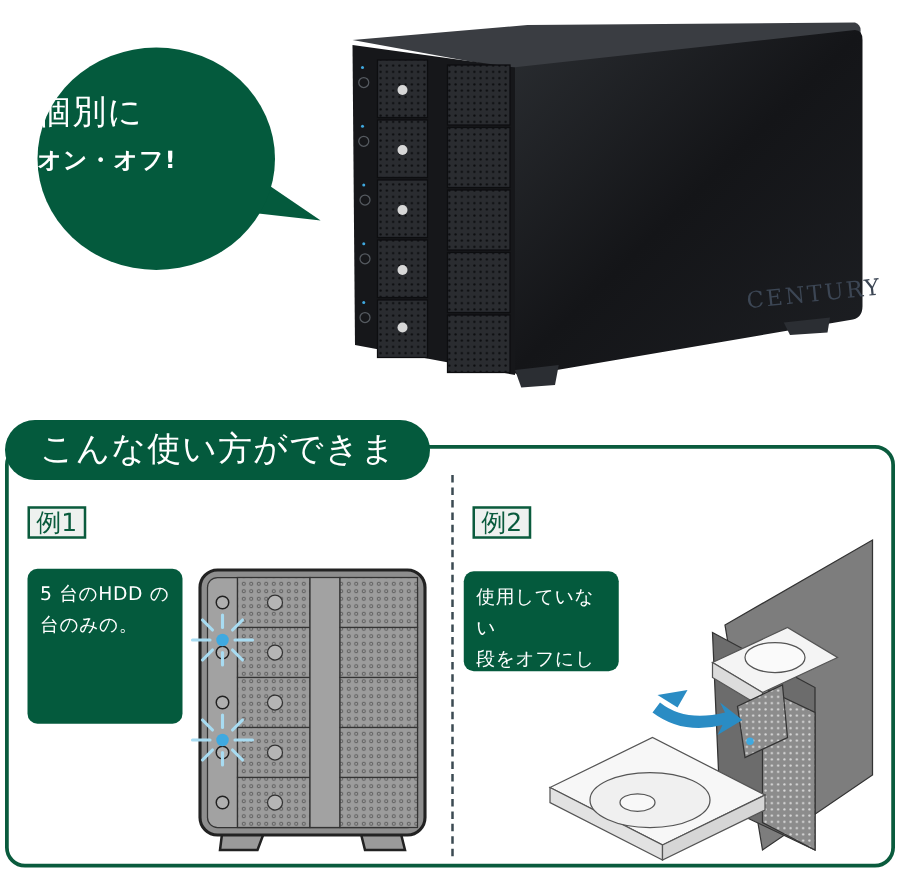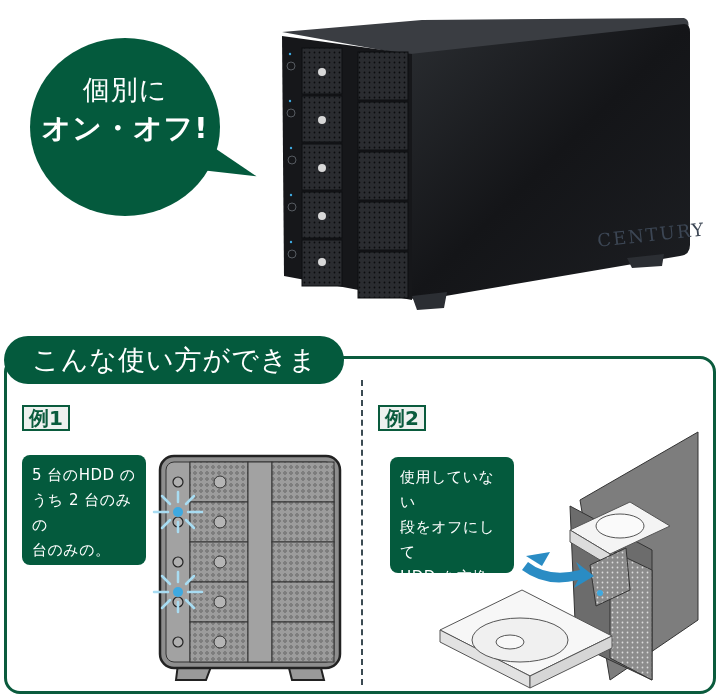--- a/index.html
+++ b/index.html
@@ -9,23 +9,23 @@
   
   .bubble {
     position: absolute; left: 30px; top: 38px; width: 190px; height: 178px;
     border-radius: 50%; background: #045a3d;
   }
   .bubble-tail {
     position: absolute; left: 200px; top: 140px; width: 0; height: 0;
     border-left: 60px solid #045a3d; border-top: 22px solid transparent; border-bottom: 8px solid transparent;
     transform: rotate(14deg); transform-origin: left center;
   }
-  .bubble-text { position: absolute; left: 30px; top: 72px; width: 190px; text-align: center; color: #fff; }
+  .bubble-text { position: absolute; left: 30px; top: 72px; width: 190px; color: #fff; }
   .bubble-line1 { font-size: 27px; line-height: 36px; letter-spacing: 1px; }
-  .bubble-line2 { font-size: 29px; line-height: 40px; font-weight: bold; letter-spacing: 1px; }
+  .bubble-line2 { font-size: 19px; line-height: 40px; font-weight: bold; letter-spacing: 1px; }
 
   
   .product { position: absolute; left: 272px; top: 10px; width: 440px; height: 305px; }
 
   
   .panel {
     position: absolute; left: 4px; top: 356px; width: 712px; height: 338px;
     border: 3px solid #0a5b3d; border-radius: 16px;
   }
   .panel-tab {
@@ -33,21 +33,21 @@
     background: #045a3d; border-radius: 24px 24px 24px 24px;
     color: #fff; font-size: 27px; line-height: 48px; padding-left: 28px; letter-spacing: 1px;
   }
   .divider {
     position: absolute; left: 361px; top: 380px; height: 305px; width: 0;
     border-left: 2px dashed #3b4a52;
   }
   .example-label {
     position: absolute; height: 26px; padding: 0 5px;
     border: 2px solid #0a5b3d; background: #eef1ef;
-    color: #0a5b3d; font-weight: bold; font-size: 20px; line-height: 22px;
+    color: #0a5b3d; font-weight: normal; font-size: 20px; line-height: 22px;
   }
   .note-box {
     position: absolute; background: #045a3d; border-radius: 8px;
     color: #fff; font-size: 15px; line-height: 25px; padding: 8px 10px;
     letter-spacing: 0.5px;
   }
 </style>
 </head>
 <body>
 
@@ -124,23 +124,22 @@
       <rect x="86" y="242" width="50" height="46" fill="url(#mesh)"></rect>
     </g>
   </svg>
 </div>
 
 <div class="panel"></div>
 <div class="panel-tab">こんな使い方ができます</div>
 <div class="divider"></div>
 
 <div class="example-label" style="left:22px; top:405px;">例1</div>
-<div class="note-box" style="left:22px; top:455px; width:124px; height:110px;">
+<div class="note-box" style="left:22px; top:455px; width:124px; height:124px;">
   <div>5 台のHDD の</div>
-  <div>うち 2 台のみの</div>
   <div>台のみの。</div>
 </div>
 
 <div style="position:absolute; left:150px; top:452px; width:200px; height:236px;">
   <svg width="200" height="236" viewBox="0 0 200 236">
     <defs>
       <pattern id="dots" width="6" height="6" patternUnits="userSpaceOnUse">
         <rect width="6" height="6" fill="#9c9c9c"></rect>
         <circle cx="3" cy="3" r="1.3" fill="none" stroke="#4a4a4a" stroke-width="0.6"></circle>
       </pattern>
@@ -204,21 +203,21 @@
         <line x1="-8" y1="8" x2="-16" y2="16"></line>
           <line x1="8" y1="8" x2="16" y2="16"></line>
       </g>
     </g>
     <circle cx="28" cy="60" r="5" fill="#3fa9e0"></circle>
     <circle cx="28" cy="140" r="5" fill="#3fa9e0"></circle>
   </svg>
 </div>
 
 <div class="example-label" style="left:378px; top:405px;">例2</div>
-<div class="note-box" style="left:390px; top:457px; width:124px; height:116px;">
+<div class="note-box" style="left:371px; top:457px; width:124px; height:80px;">
   <div>使用していない</div>
   <div>段をオフにして</div>
   <div>HDD を交換。</div>
 </div>
 
 <div style="position:absolute; left:430px; top:430px; width:280px; height:260px;">
   <svg width="280" height="260" viewBox="0 0 280 260">
     <defs>
       <pattern id="dots2" width="5" height="5" patternUnits="userSpaceOnUse">
         <rect width="5" height="5" fill="#8c8c8c"></rect>

